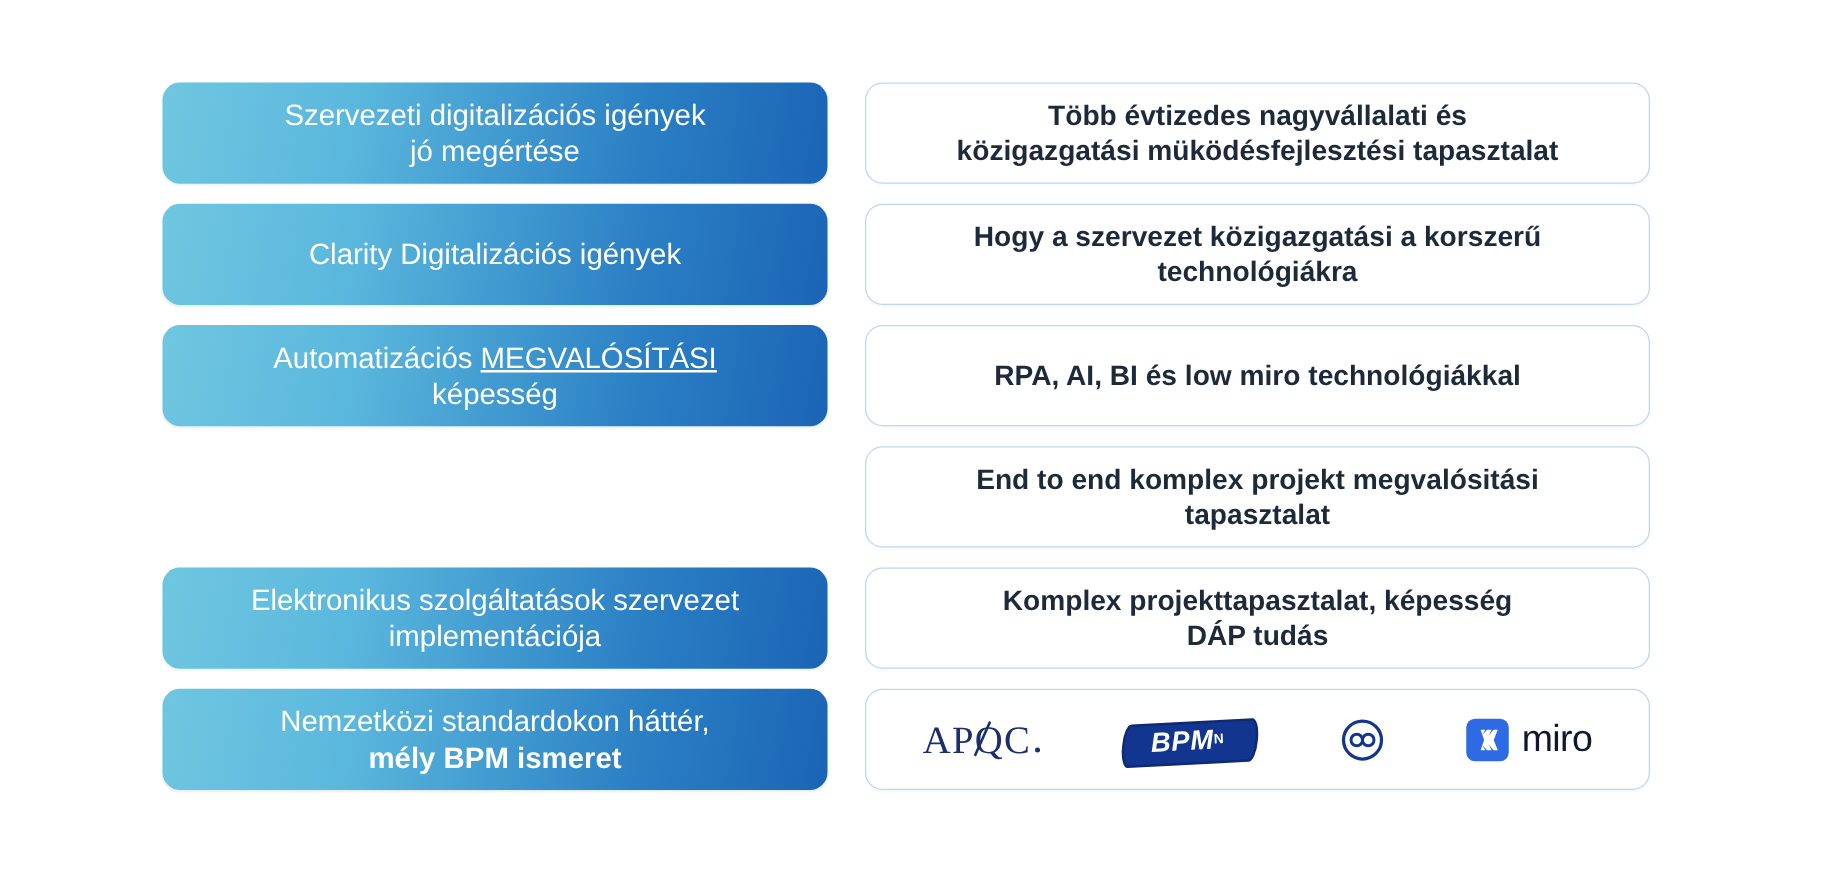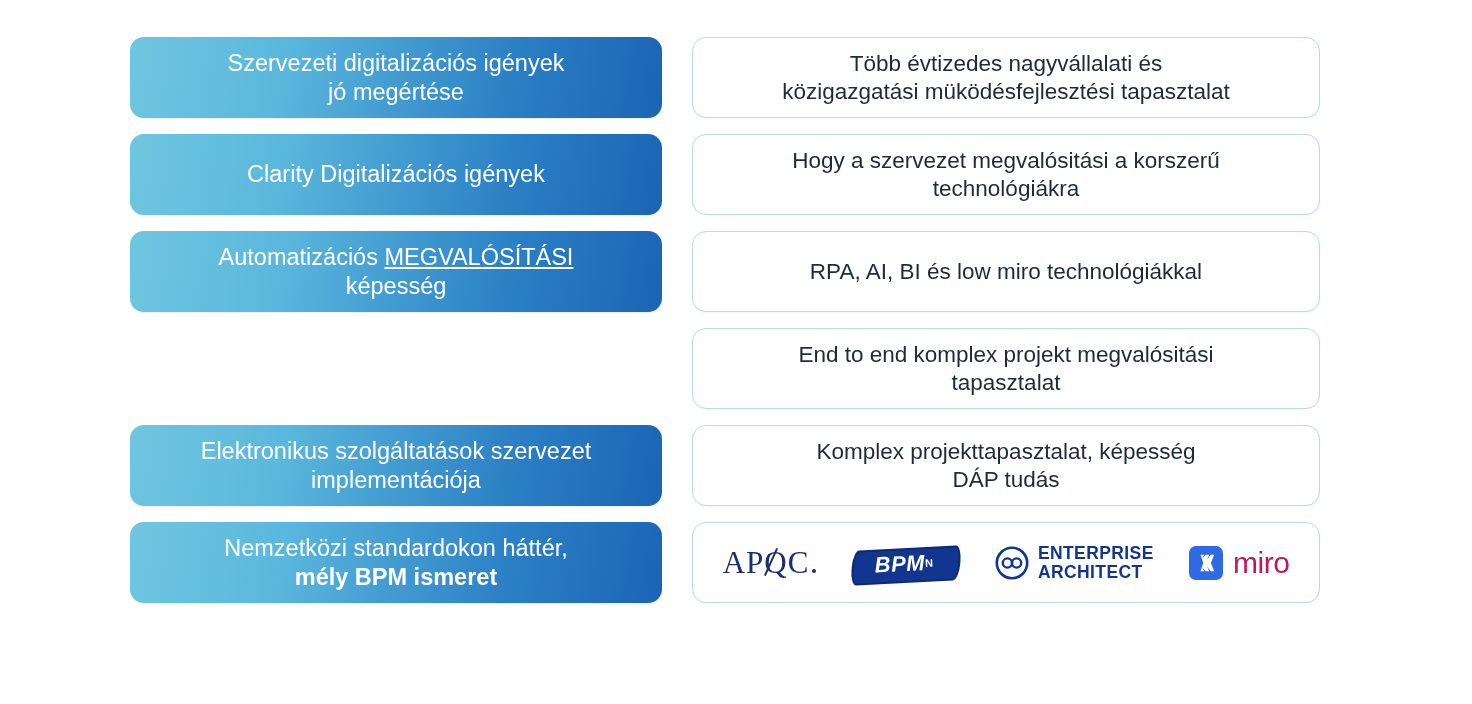--- a/index.html
+++ b/index.html
@@ -15,21 +15,21 @@
   }
   .canvas {
     position: relative;
     width: 1472px;
     height: 704px;
     background: #ffffff;
   }
   .grid {
     position: absolute;
     left: 130px;
-    top: 37px;
+    top: 66px;
     width: 1190px;
     display: grid;
     grid-template-columns: 532px 30px 628px;
     grid-auto-rows: 81px;
     row-gap: 16px;
   }
   .left-cell, .right-cell {
     box-sizing: border-box;
     display: flex;
     align-items: center;
@@ -51,20 +51,21 @@
     white-space: pre-line;
   }
   .right-cell {
     grid-column: 3;
     color: #1e2a3a;
     font-size: 22.5px;
     line-height: 1.24;
     background: #ffffff;
     border: 1.6px solid #bcd7f0;
     box-shadow: 0 1px 2px rgba(30, 90, 160, 0.05);
+    font-weight: bold;
   }
   .right-cell .txt {
     display: block;
     white-space: pre-line;
   }
   .u { text-decoration: underline; margin-top: 10px; }
   .b { font-weight: bold; }
 
   
   .logo-row {
@@ -175,21 +176,21 @@
   .miro .mark {
     width: 34px; height: 34px;
     background: #2d6ae3;
     border-radius: 7px;
     display: flex;
     align-items: center;
     justify-content: center;
   }
   .miro .mark svg { display: block; }
   .miro .word {
-    color: #be185d;
+    color: #0f172a;
     font-size: 30px;
     letter-spacing: -0.5px;
   }
 </style>
 </head>
 <body>
 
 <div class="canvas">
   <div class="grid">
 
@@ -199,21 +200,21 @@
     </div>
     <div class="right-cell">
       <span class="txt">Több évtizedes nagyvállalati és
 közigazgatási müködésfejlesztési  tapasztalat</span>
     </div>
 
     <div class="left-cell">
       <span class="txt">Clarity Digitalizációs igények</span>
     </div>
     <div class="right-cell">
-      <span class="txt">Hogy a szervezet megvalósitási a korszerű
+      <span class="txt">Hogy a szervezet közigazgatási a korszerű
 technológiákra</span>
     </div>
 
     <div class="left-cell">
       <span class="txt"><span>Automatizációs </span><span class="u">MEGVALÓSÍTÁSI</span><span>
 képesség</span></span>
     </div>
     <div class="right-cell">
       <span class="txt">RPA, AI, BI és low miro technológiákkal</span>
     </div>
@@ -257,24 +258,20 @@
 
       <div class="logo">
         <div class="ea">
           <span class="mark">
             <svg viewBox="0 0 34 34" width="34" height="34" aria-hidden="true">
               <circle cx="17" cy="17" r="15.2" fill="none" stroke="#12368f" stroke-width="2.6"></circle>
               <circle cx="12.4" cy="17" r="4.6" fill="none" stroke="#12368f" stroke-width="2.4"></circle>
               <circle cx="21.6" cy="17" r="4.6" fill="none" stroke="#12368f" stroke-width="2.4"></circle>
             </svg>
           </span>
-          <span class="words">
-            <span>ENTERPRISE</span>
-            <span>ARCHITECT</span>
-          </span>
         </div>
       </div>
 
       <div class="logo">
         <div class="miro">
           <span class="mark">
             <svg viewBox="0 0 24 24" width="22" height="22" aria-hidden="true">
               <path d="M6 3 L10 3 L7.6 7.5 L11.6 3 L15.6 3 L13 8.2 L17.2 3 L21 3 L17.4 12 L21 21 L17.2 21 L13 15.8 L15.6 21 L11.6 21 L7.6 16.5 L10 21 L6 21 L9 12 Z" fill="#ffffff"></path>
             </svg>
           </span>

